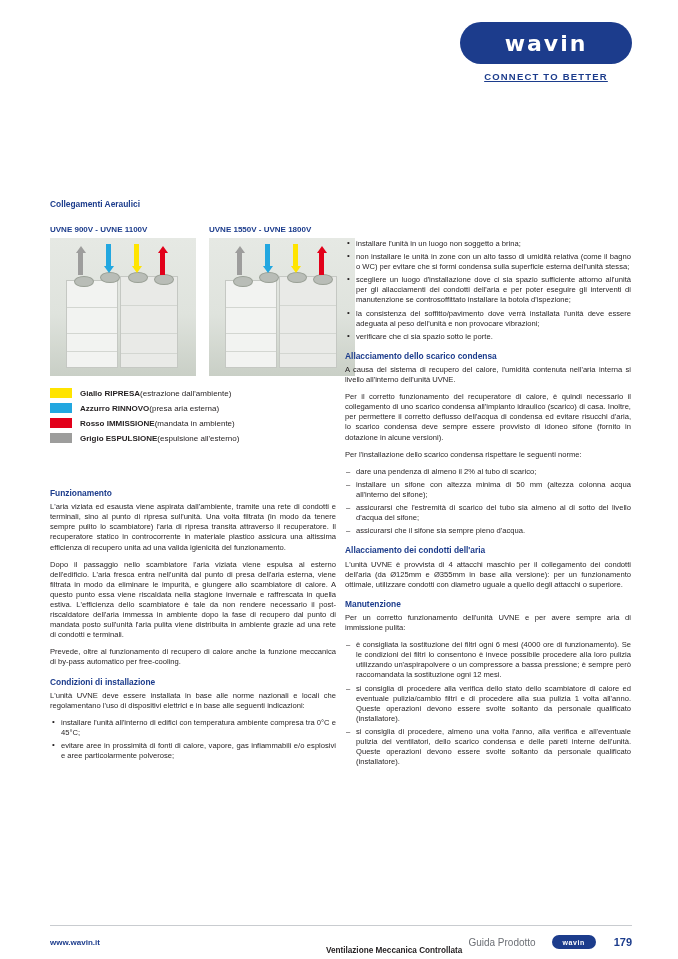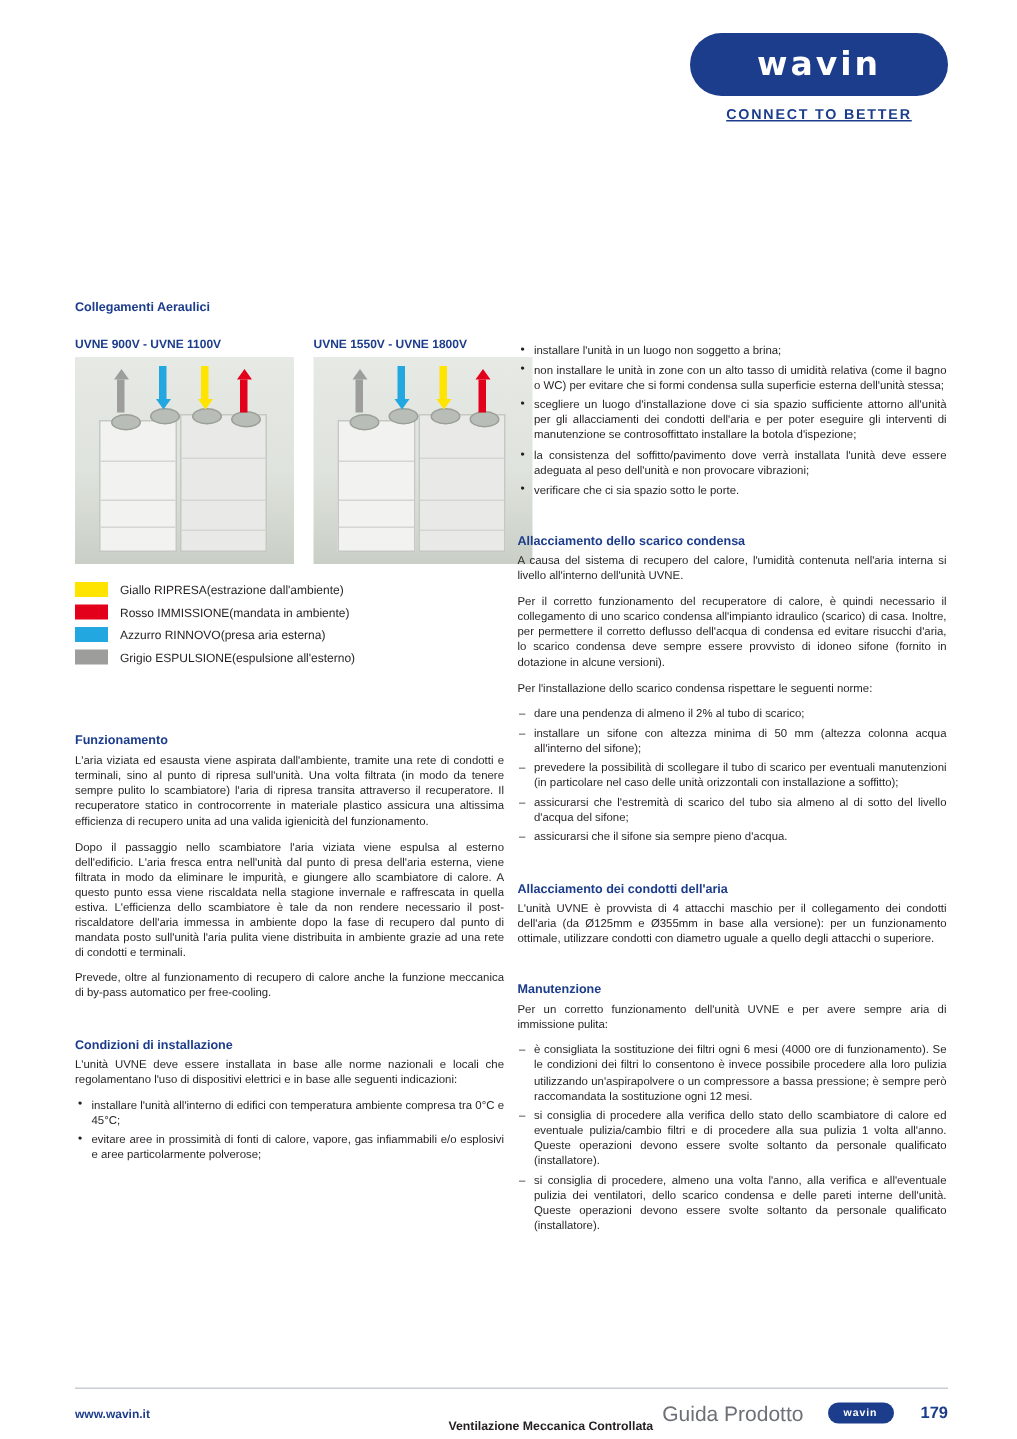--- a/index.html
+++ b/index.html
@@ -123,39 +123,39 @@
     display: flex;
     align-items: center;
     margin-bottom: 5px;
     font-size: 8px;
   }
   .swatch {
     width: 22px; height: 10px;
     margin-right: 8px;
     flex: 0 0 auto;
   }
-  .legend-row b { font-weight: normal; text-align: right; }
+  .legend-row b { font-weight: bold; text-align: right; }
 
   
   .col {
     position: absolute;
     width: 286px;
     font-size: 7.6px;
     line-height: 1.33;
     text-align: justify;
   }
   #col-left { left: 50px; top: 488px; }
-  #col-right { left: 345px; top: 229px; }
+  #col-right { left: 345px; top: 239px; }
 
   .col p { margin: 0 0 7px 0; }
   .col h4 {
     color: #1c3c8c;
     font-size: 8.4px;
     font-weight: bold;
-    margin: 23px 0 3px 0;
+    margin: 9px 0 3px 0;
   }
   .col h4.first { margin-top: 0; }
 
   ul.bullets {
     list-style: none;
     margin: 0 0 7px 0;
     padding: 0;
   }
   ul.bullets li {
     position: relative;
@@ -204,21 +204,21 @@
     font-weight: bold;
     font-size: 8px;
   }
   .footer-center {
     margin-left: auto;
     display: flex;
     align-items: center;
     gap: 6px;
   }
   #footer-title { font-weight: bold; font-size: 8.2px; color: #231f20; margin-top: 16px; }
-  #footer-sub { font-size: 14px; color: #6d7076; }
+  #footer-sub { font-size: 10px; color: #6d7076; }
   .footer-logo {
     width: 44px; height: 14px;
     background: #1c3c8c;
     border-radius: 7px;
     color: #fff;
     font-size: 7px;
     letter-spacing: .6px;
     display: flex; align-items: center; justify-content: center;
     font-weight: bold;
     margin-left: 10px;
@@ -313,28 +313,28 @@
       </div>
   </div>
 
   <div class="legend">
     <div class="legend-row">
       <span class="swatch" style="background:#ffe400"></span>
       <b>Giallo RIPRESA</b>
       <span> (estrazione dall'ambiente)</span>
     </div>
     <div class="legend-row">
+      <span class="swatch" style="background:#22a7e0"></span>
+      <b>Azzurro RINNOVO</b>
+      <span> (presa aria esterna)</span>
+    </div>
+    <div class="legend-row">
       <span class="swatch" style="background:#e2001a"></span>
       <b>Rosso IMMISSIONE</b>
       <span> (mandata in ambiente)</span>
-    </div>
-    <div class="legend-row">
-      <span class="swatch" style="background:#22a7e0"></span>
-      <b>Azzurro RINNOVO</b>
-      <span> (presa aria esterna)</span>
     </div>
     <div class="legend-row">
       <span class="swatch" style="background:#9d9d9c"></span>
       <b>Grigio ESPULSIONE</b>
       <span> (espulsione all'esterno)</span>
     </div>
   </div>
 
   <div id="col-left" class="col">
     <h4 class="first">Funzionamento</h4>
@@ -359,21 +359,20 @@
       <li>verificare che ci sia spazio sotto le porte.</li>
     </ul>
 
     <h4>Allacciamento dello scarico condensa</h4>
     <p>A causa del sistema di recupero del calore, l'umidità contenuta nell'aria interna si livello all'interno dell'unità UVNE.</p>
     <p>Per il corretto funzionamento del recuperatore di calore, è quindi necessario il collegamento di uno scarico condensa all'impianto idraulico (scarico) di casa. Inoltre, per permettere il corretto deflusso dell'acqua di condensa ed evitare risucchi d'aria, lo scarico condensa deve sempre essere provvisto di idoneo sifone (fornito in dotazione in alcune versioni).</p>
     <p>Per l'installazione dello scarico condensa rispettare le seguenti norme:</p>
     <ul class="dashes">
       <li>dare una pendenza di almeno il 2% al tubo di scarico;</li>
       <li>installare un sifone con altezza minima di 50 mm (altezza colonna acqua all'interno del sifone);</li>
-      <li>prevedere la possibilità di scollegare il tubo di scarico per eventuali manutenzioni (in particolare nel caso delle unità orizzontali con installazione a soffitto);</li>
       <li>assicurarsi che l'estremità di scarico del tubo sia almeno al di sotto del livello d'acqua del sifone;</li>
       <li>assicurarsi che il sifone sia sempre pieno d'acqua.</li>
     </ul>
 
     <h4>Allacciamento dei condotti dell'aria</h4>
     <p>L'unità UVNE è provvista di 4 attacchi maschio per il collegamento dei condotti dell'aria (da Ø125mm e Ø355mm in base alla versione): per un funzionamento ottimale, utilizzare condotti con diametro uguale a quello degli attacchi o superiore.</p>
 
     <h4>Manutenzione</h4>
     <p>Per un corretto funzionamento dell'unità UVNE e per avere sempre aria di immissione pulita:</p>
     <ul class="dashes">

